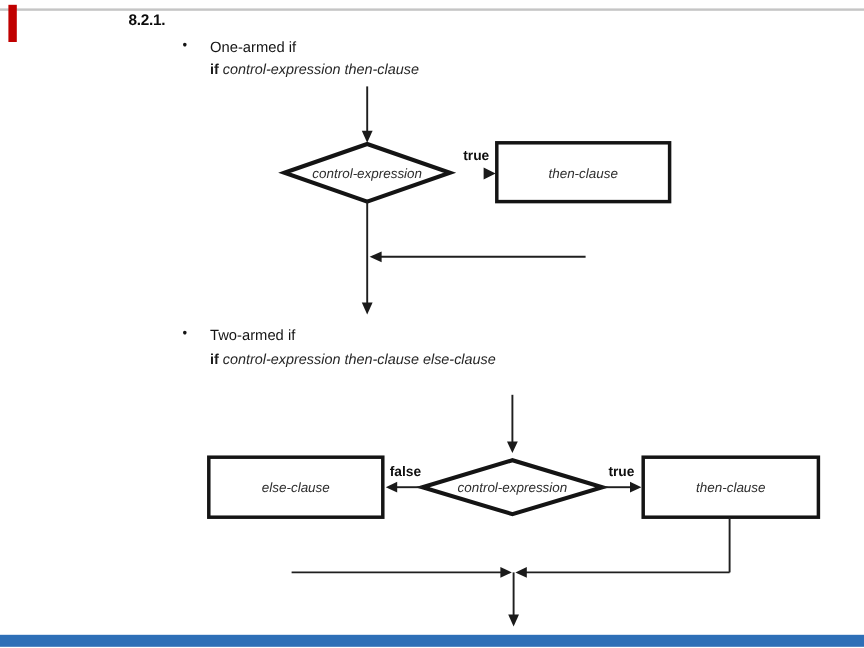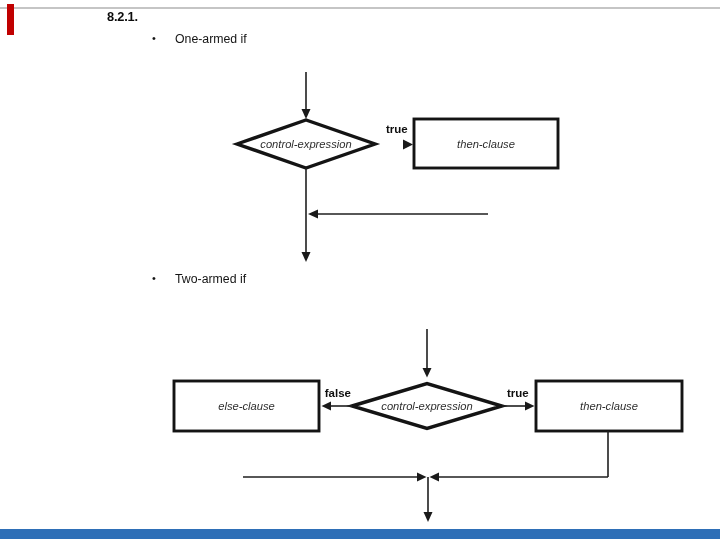--- a/index.html
+++ b/index.html
@@ -44,24 +44,30 @@
   <div class="footer-blue" style="background: rgb(46, 111, 183);"></div>
 
   <div class="heading">
     <span>8.2.1.</span>
   </div>
 
   <div class="bullet-row" style="left:152px;top:32px;">
     <span class="dot">•</span>
     <span>One-armed if</span>
   </div>
+  <div class="syntax" style="left:175px;top:51px;">
+    <span class="kw">if</span><span> </span><span class="it">control-expression then-clause</span>
+  </div>
 
   <div class="bullet-row" style="left:152px;top:272px;">
     <span class="dot">•</span>
     <span>Two-armed if</span>
+  </div>
+  <div class="syntax" style="left:175px;top:292px;">
+    <span class="kw">if</span><span> </span><span class="it">control-expression then-clause else-clause</span>
   </div>
 
   <svg width="720" height="540" viewBox="0 0 720 540">
 
     <path class="flowline" d="M306 72 V111"></path>
     <polygon class="ah" points="306,119 301.5,109 310.5,109"></polygon>
 
     <polygon class="shape diamond" points="237,144 306,120 375,144 306,168"></polygon>
     <text class="nodelabel" x="306" y="148">control-expression</text>
 

